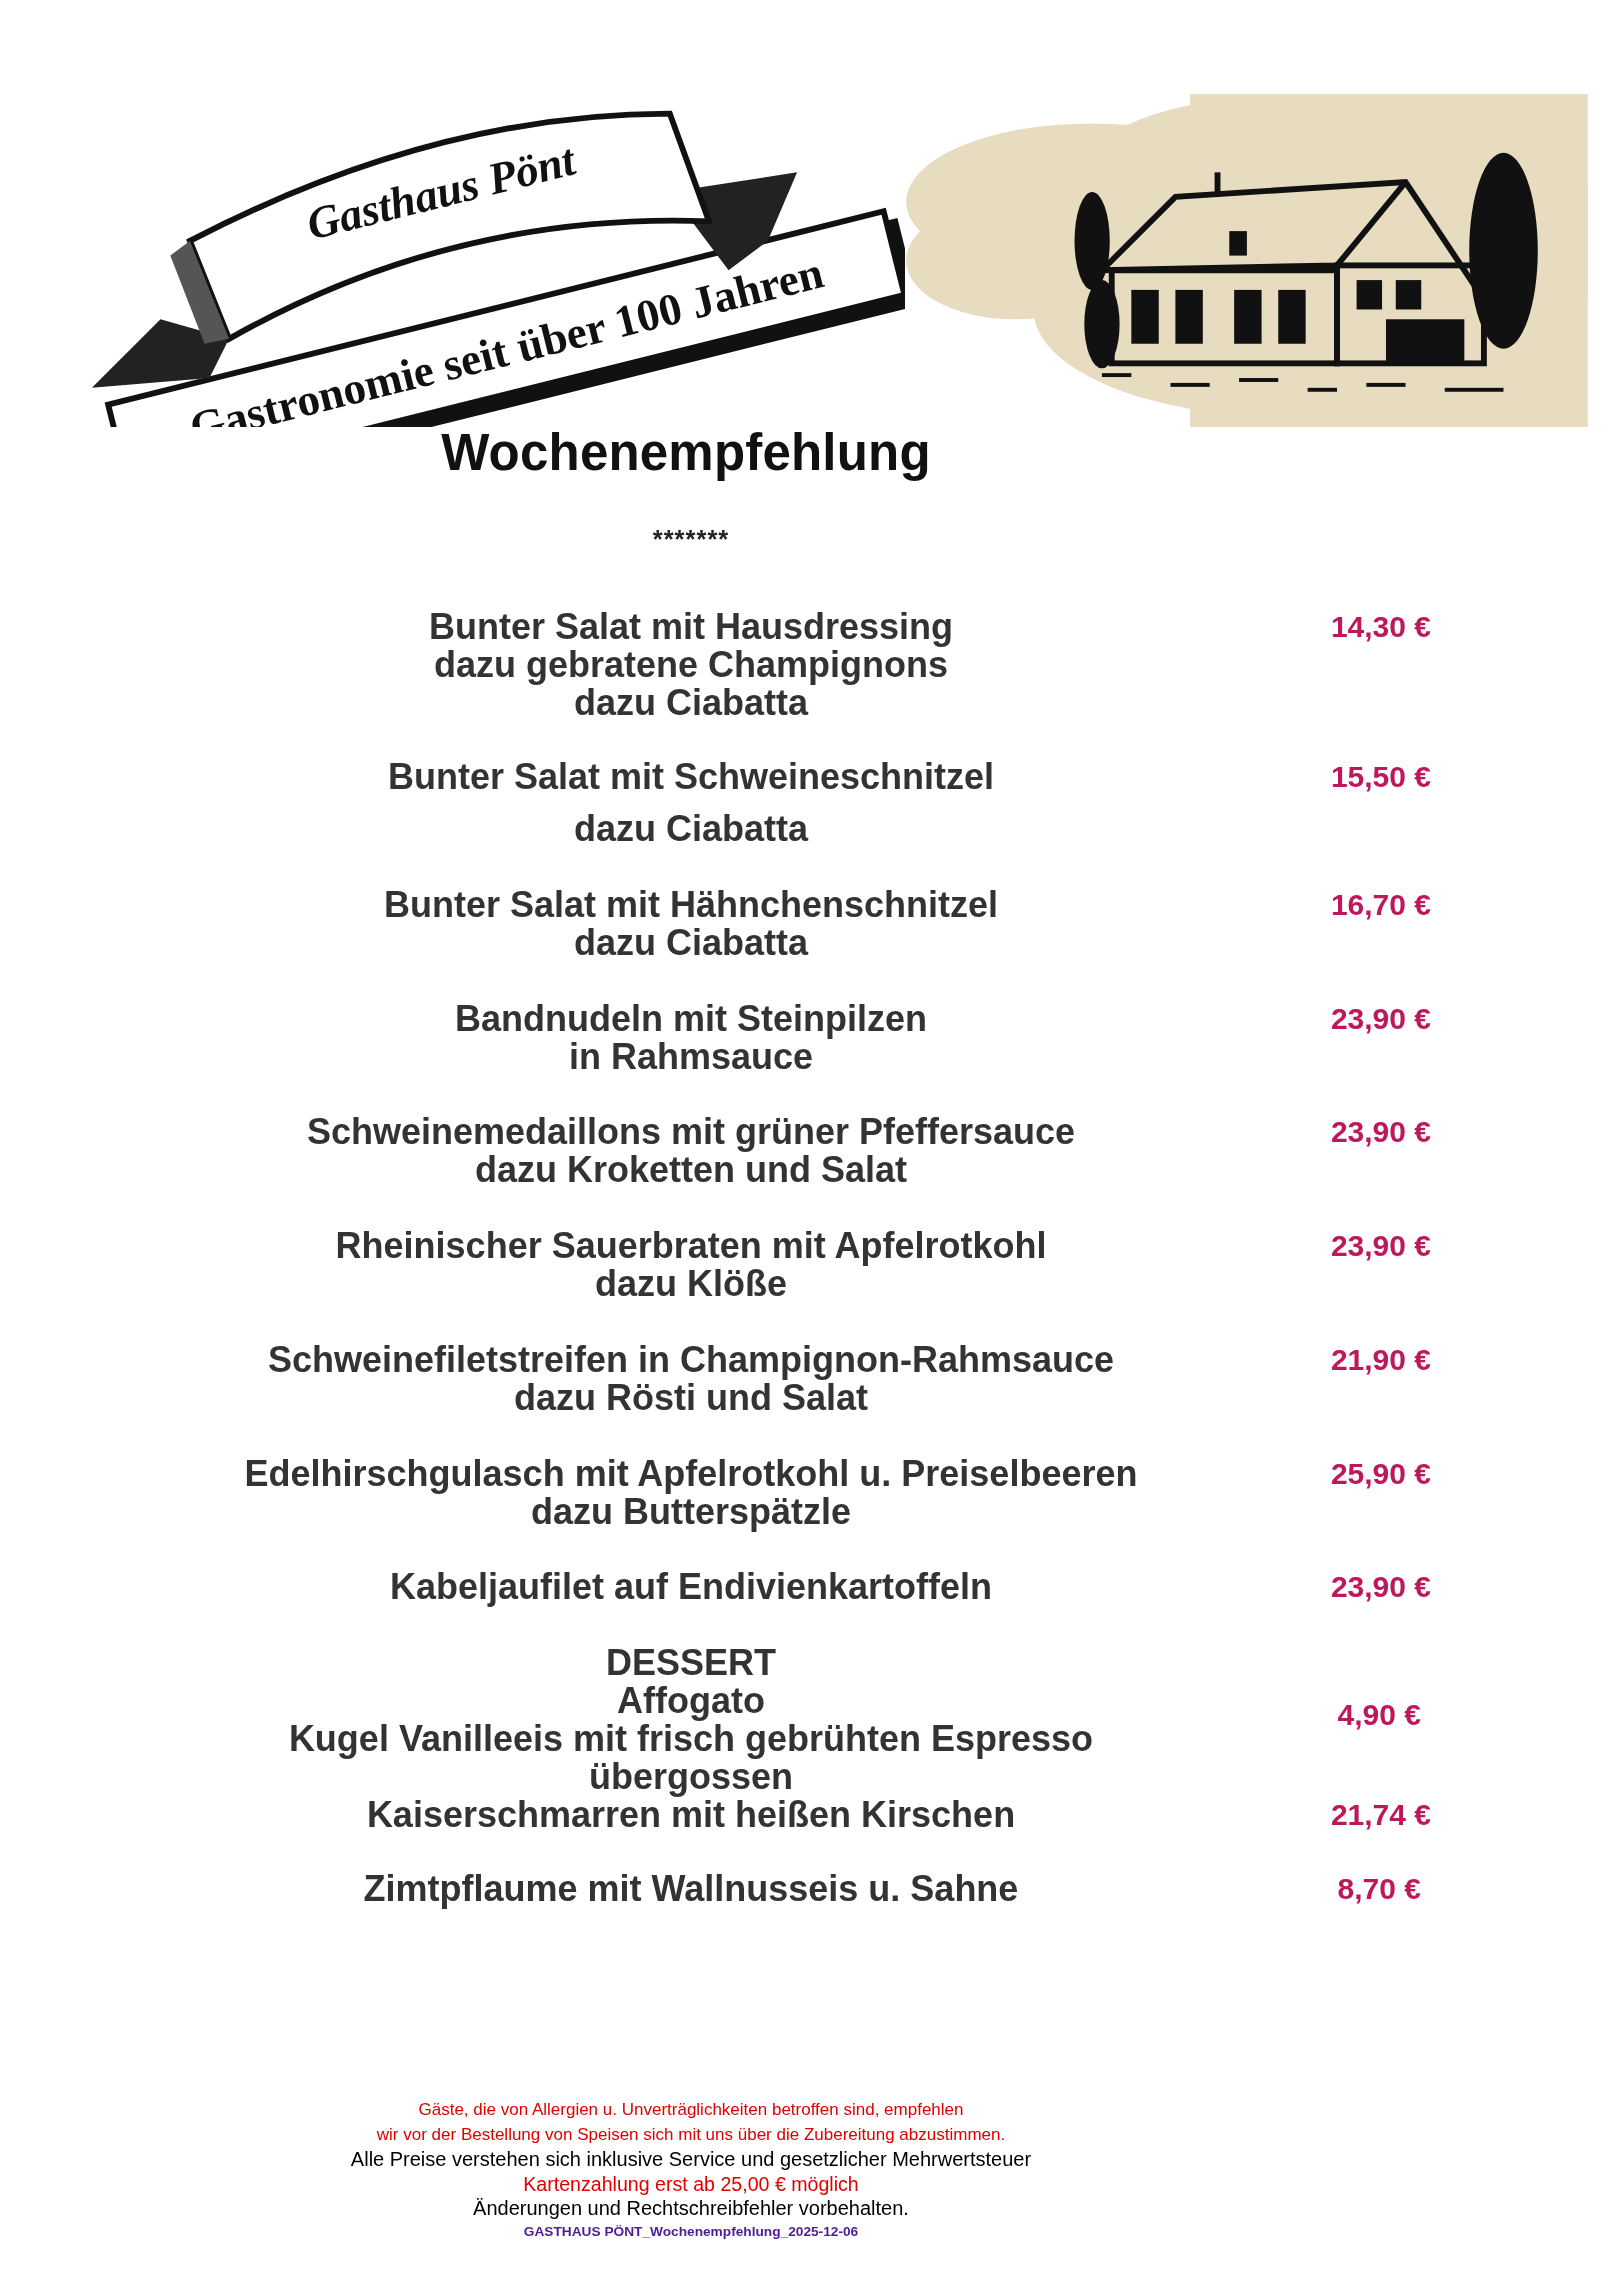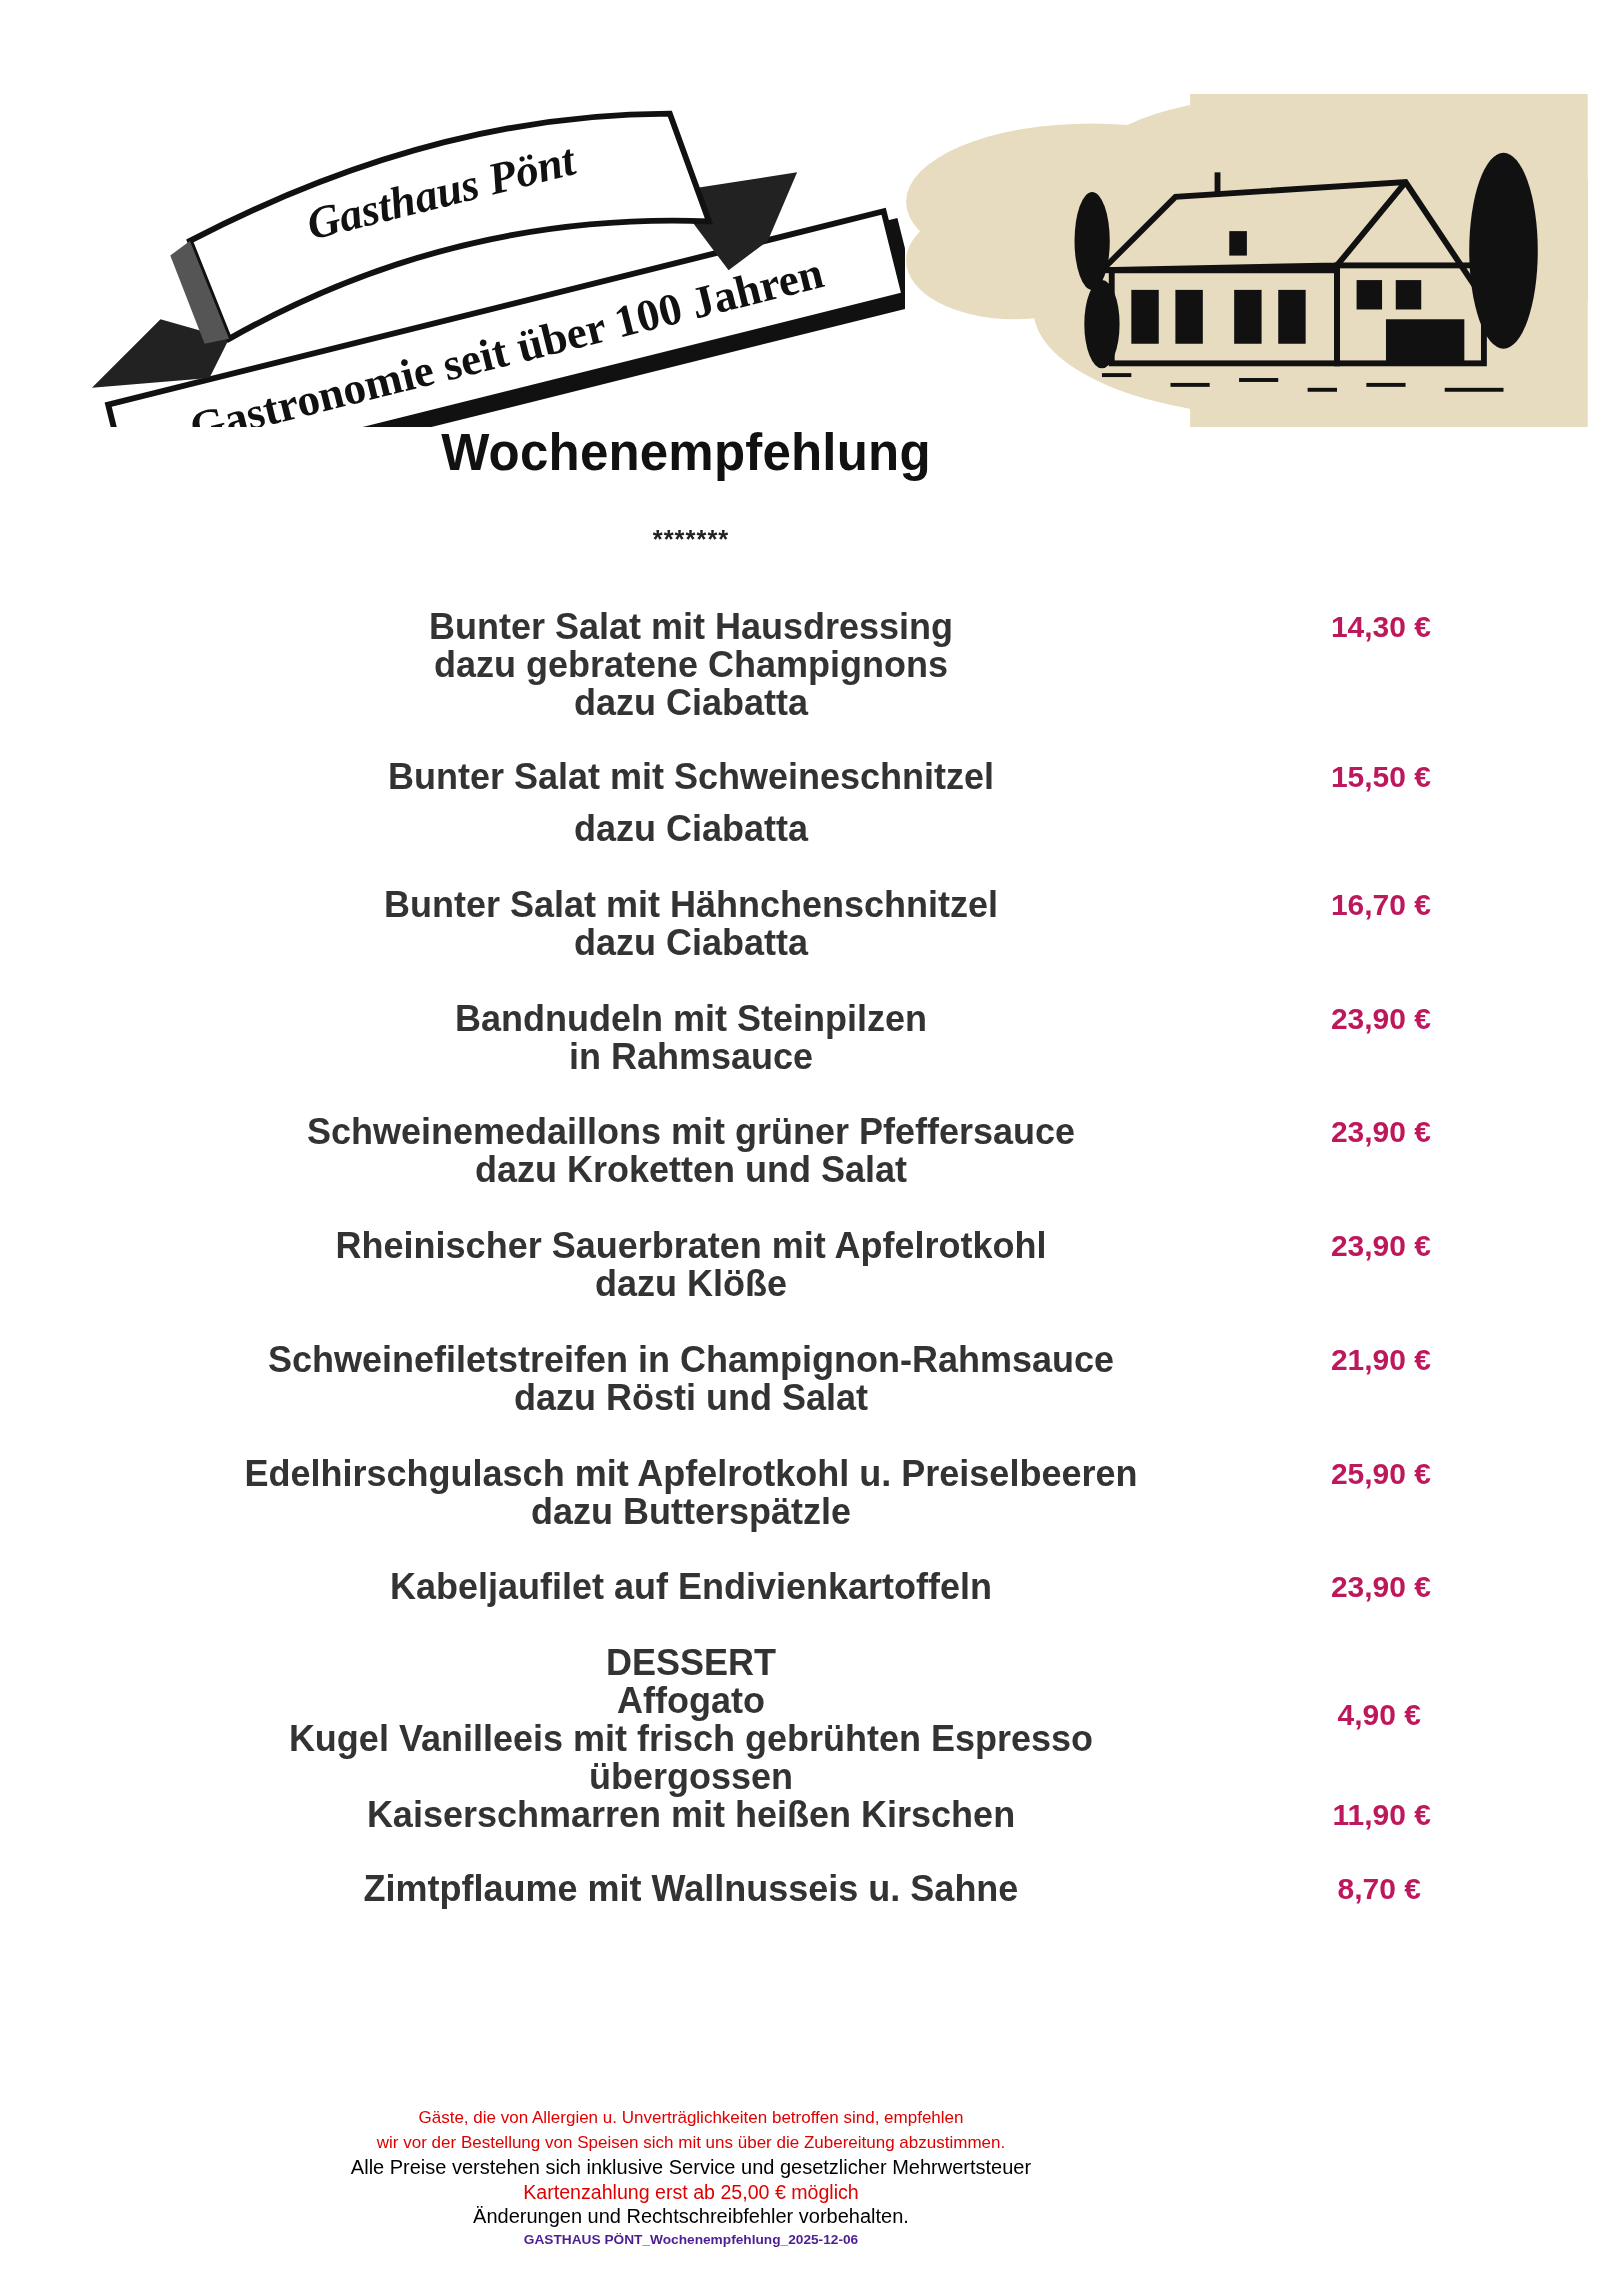--- a/index.html
+++ b/index.html
@@ -22,21 +22,21 @@
   .menu { position: absolute; left: 0; top: 0; width: 1621px; }
   .item { position: absolute; left: 0; width: 1621px; }
   .item .desc { position: absolute; left: 196px; width: 990px; text-align: center;
                 font-size: 36px; line-height: 38px; color: #333; }
   .item .name { font-weight: bold; }
   .item .sub { font-weight: bold; }
   .item .price { position: absolute; left: 1274px; width: 157px; text-align: right;
                  font-size: 30px; font-weight: bold; color: #be185d; line-height: 38px; }
 
   
-  .footer { position: absolute; left: 0; width: 1382px; top: 2098px; text-align: center; margin-top: 8px; }
+  .footer { position: absolute; left: 0; width: 1382px; top: 2098px; text-align: center; }
   .footer .l { font-size: 17px; line-height: 24.5px; }
   .footer .red { color: #e00000; }
   .footer .black { color: #000000; font-size: 20px; line-height: 24.5px; }
   .footer .small { color: #4c1d95; font-size: 13.7px; font-weight: bold; line-height: 21.6px; }
 </style>
 </head>
 <body>
 
 <div class="header">
   <svg class="ribbon-svg" viewBox="0 0 840 340">
@@ -182,21 +182,21 @@
       <div><span class="name">Affogato</span></div>
       <div class="sub">Kugel Vanilleeis mit frisch gebrühten Espresso übergossen</div>
     </div>
     <div class="price" style="top:52px; width:147px">4,90 €</div>
   </div>
 
   <div class="item" style="top:1796px">
     <div class="desc">
       <div><span class="name">Kaiserschmarren mit heißen Kirschen</span></div>
     </div>
-    <div class="price">11,90 €</div>
+    <div class="price">21,74 €</div>
   </div>
 
   <div class="item" style="top:1870px">
     <div class="desc">
       <div><span class="name">Zimtpflaume</span><span class="sub"> mit Wallnusseis u. Sahne</span></div>
     </div>
     <div class="price" style="width:147px">8,70 €</div>
   </div>
 </div>
 

